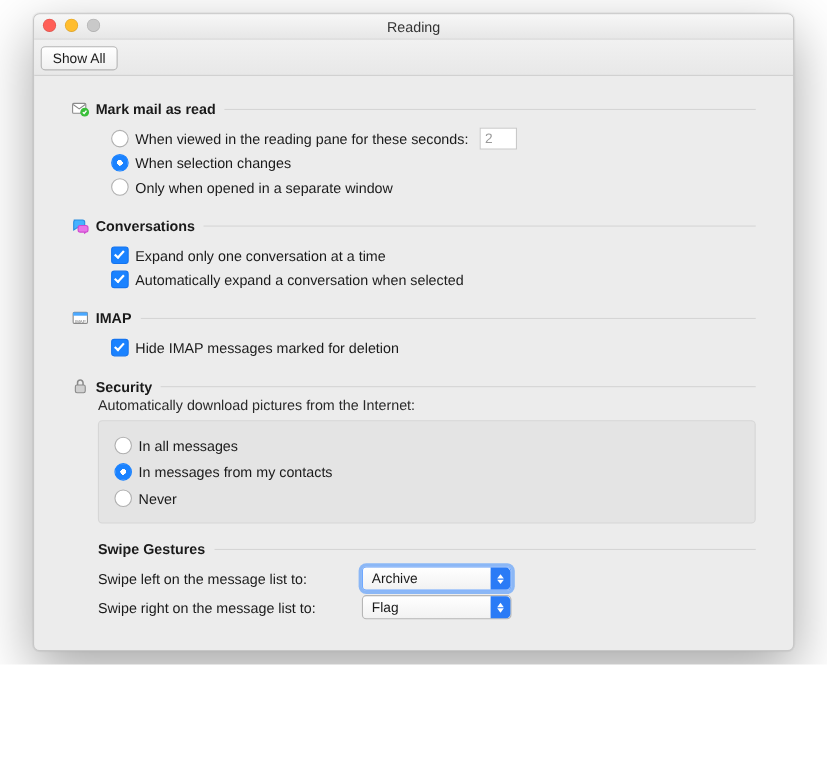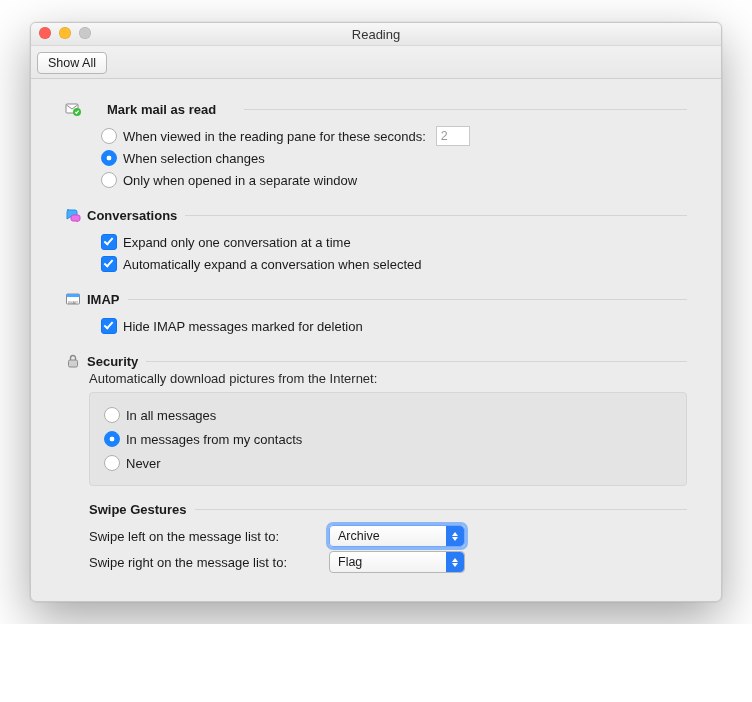--- a/index.html
+++ b/index.html
@@ -4,21 +4,21 @@
 <style>
   html, body {
     margin: 0; padding: 0;
     background: #fff;
     font-family: -apple-system, "Helvetica Neue", Arial, sans-serif;
     font-size: 13px;
     color: #1a1a1a;
   }
   .window {
     width: 690px;
-    margin: 22px auto;
+    margin: 12px auto;
     background: #ececec;
     border: 1px solid #c7c7c7;
     border-radius: 6px;
     box-shadow: 0 18px 50px rgba(0,0,0,0.35), 0 0 0 1px rgba(0,0,0,0.04);
     overflow: hidden;
   }
   .titlebar {
     position: relative;
     height: 22px;
     background: linear-gradient(#f7f7f7, #e7e7e7);
@@ -63,21 +63,21 @@
     cursor: default;
   }
   .content {
     padding: 16px 34px 26px 34px;
   }
   .section-row {
     display: flex;
     align-items: center;
     margin-top: 16px;
   }
-  .section-row.first { margin-top: 6px; gap: 20px; }
+  .section-row.first { margin-top: 6px; }
   .section-icon {
     width: 16px; height: 16px;
     flex: 0 0 16px;
     margin-right: 6px;
     display: inline-flex; align-items: center; justify-content: center;
   }
   .section-title {
     font-weight: 600;
     white-space: nowrap;
   }

